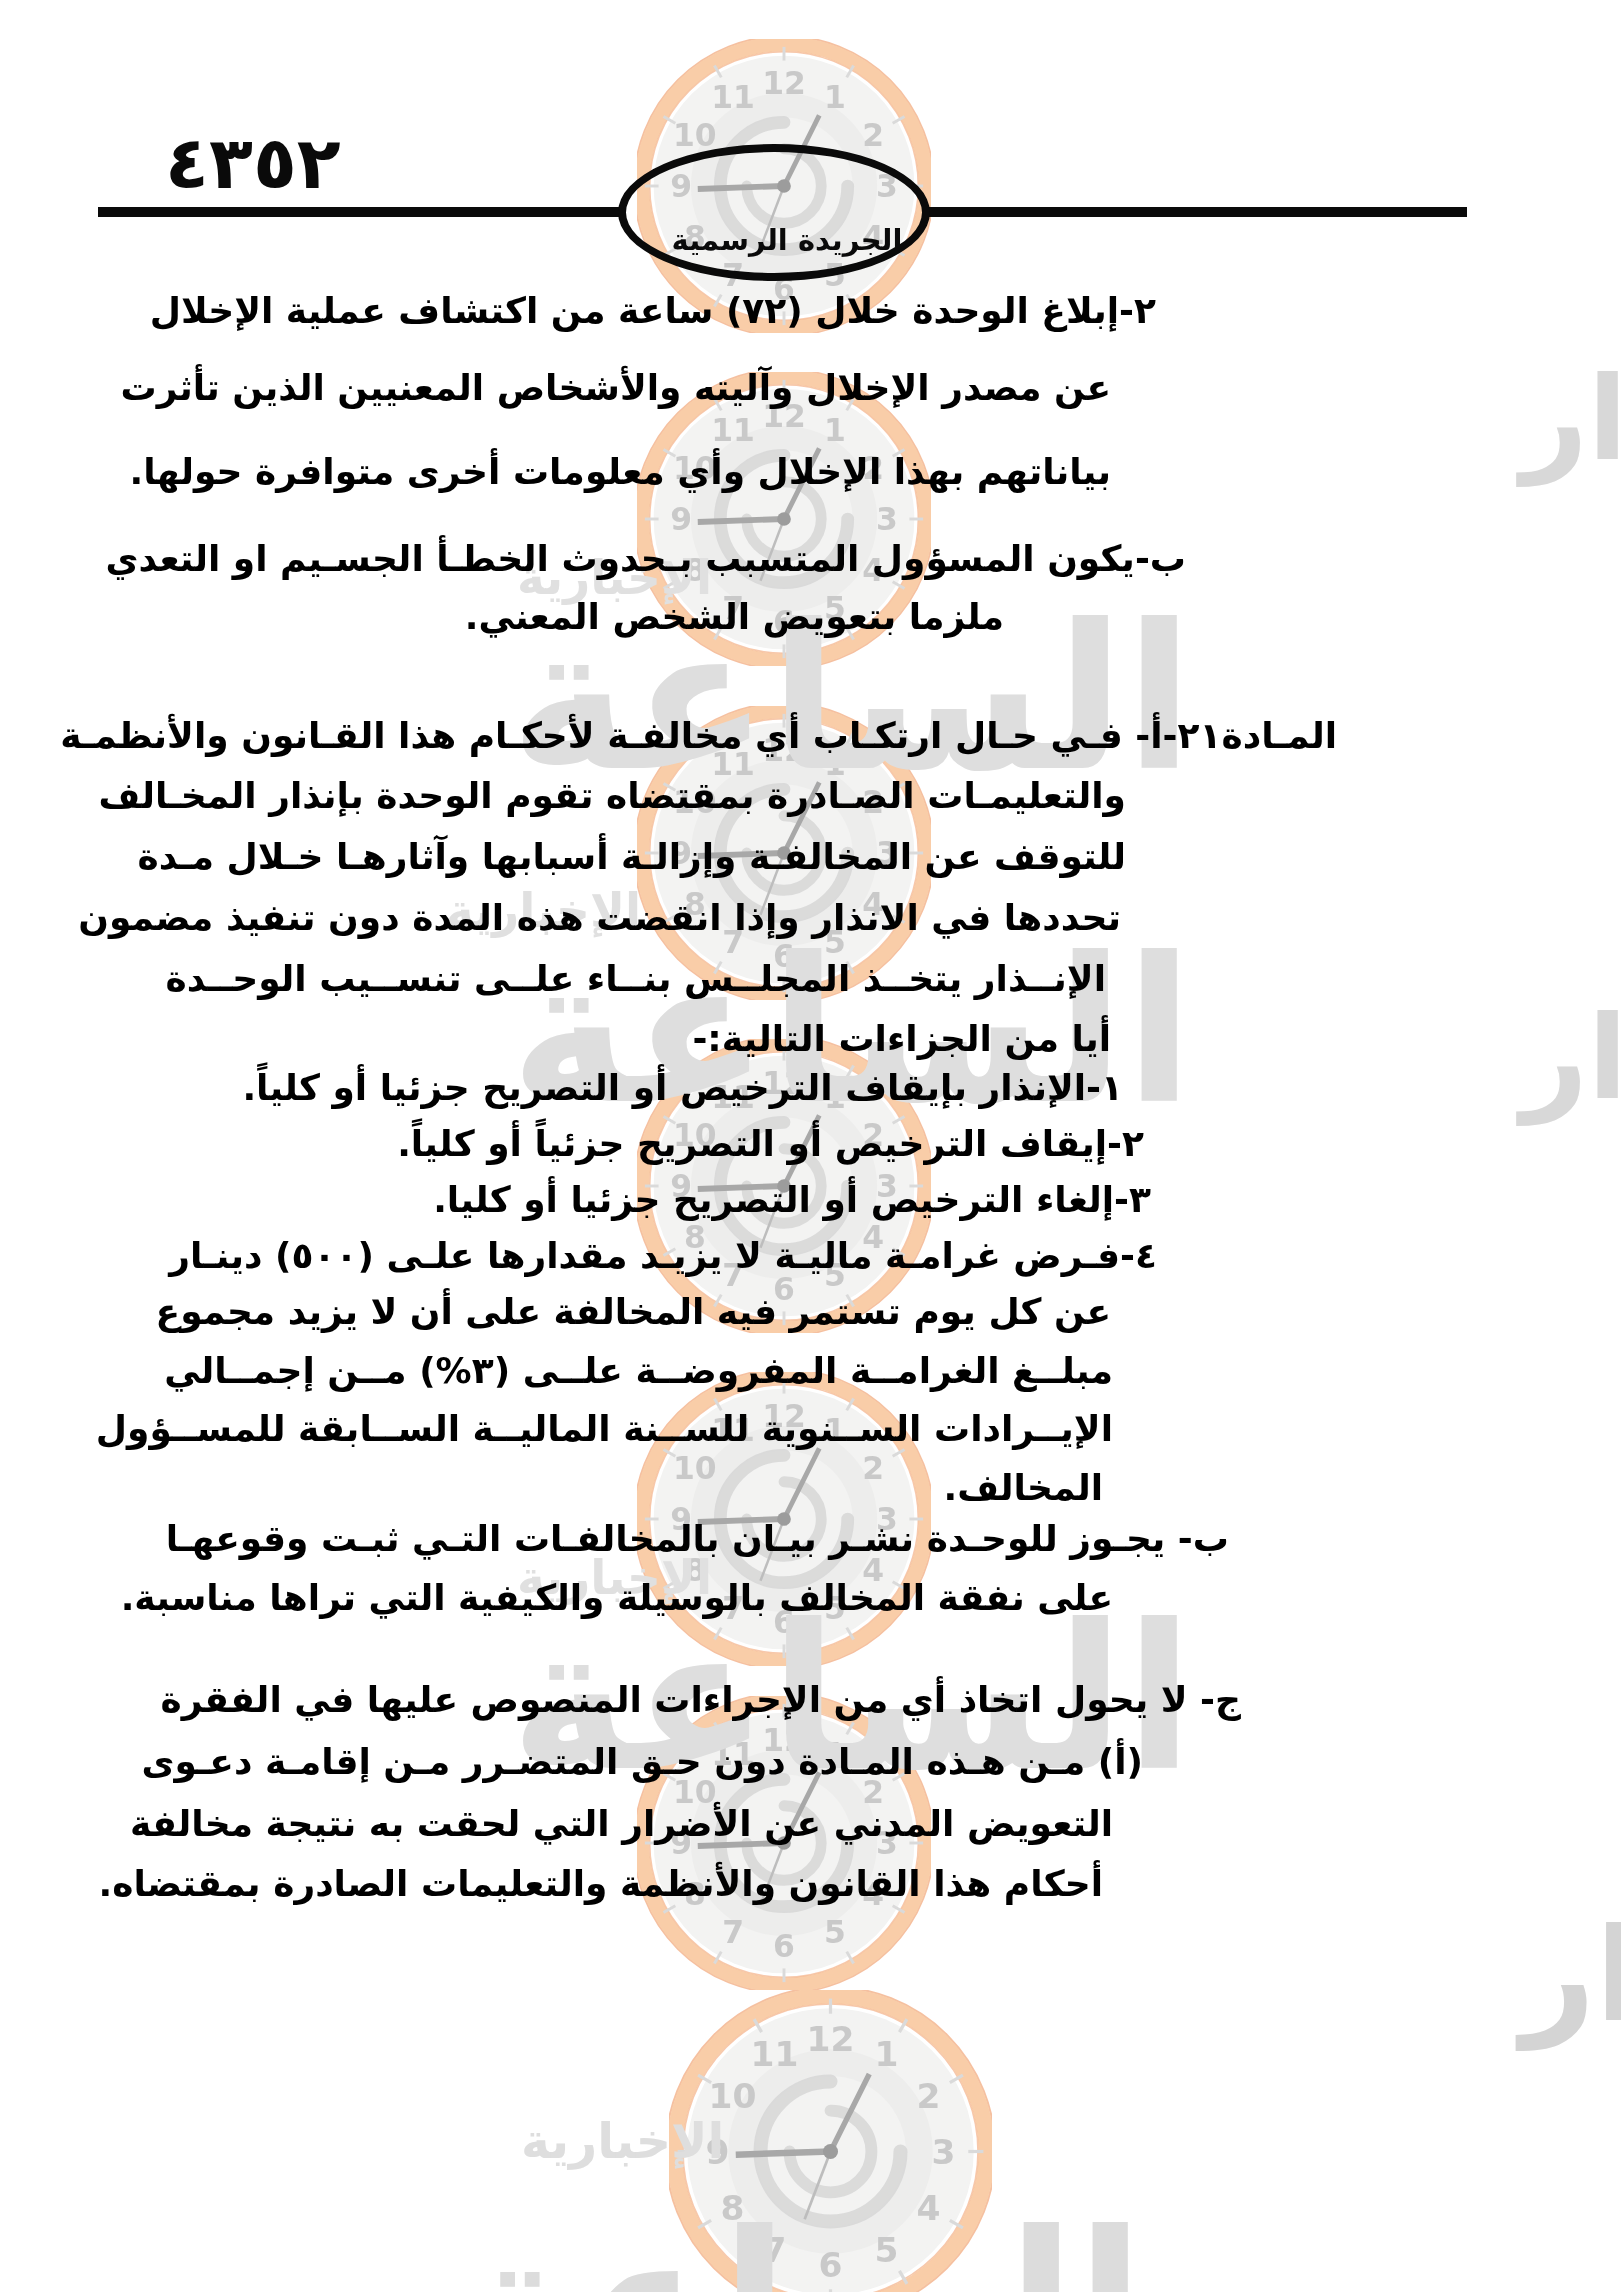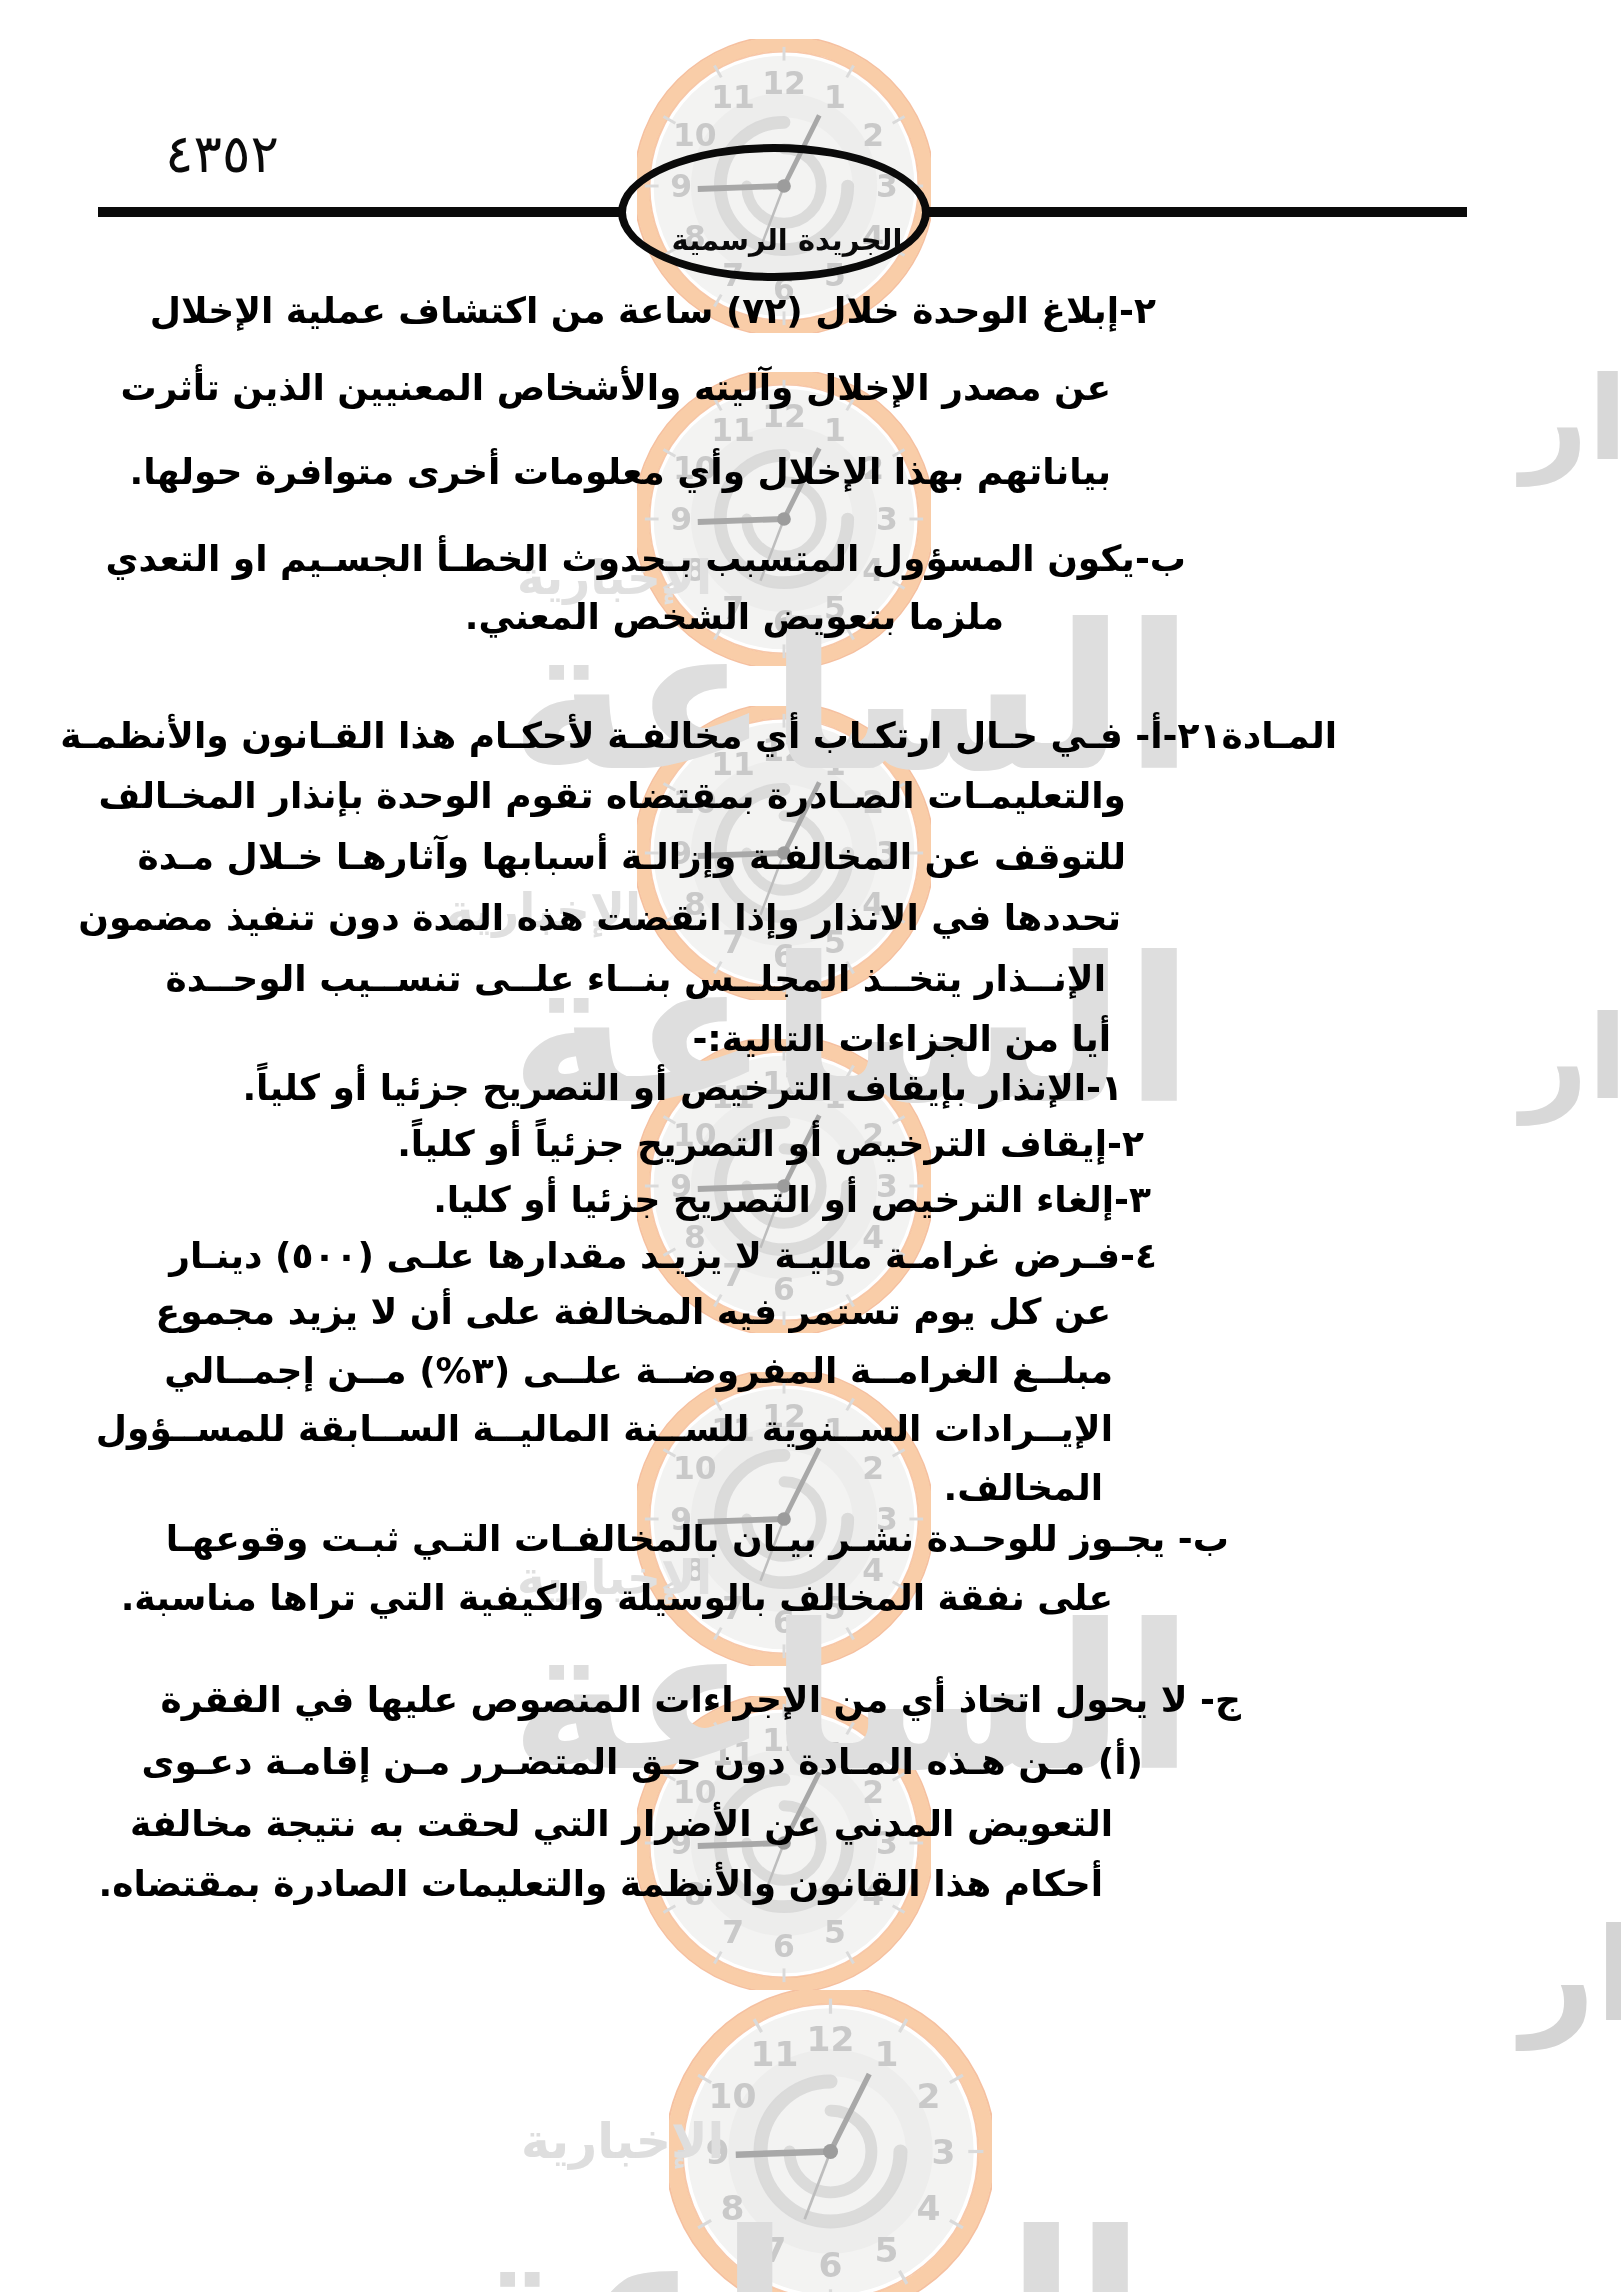--- a/index.html
+++ b/index.html
@@ -19,21 +19,21 @@
     white-space:nowrap;
     direction:rtl;
     font-weight:700;
     line-height:1;
     color:#dcdcdc;
   }
   
   .header-layer{position:absolute;inset:0;z-index:2;}
   .page-number{
     position:absolute;left:165px;top:127px;
-    font-size:53px;font-weight:400;color:#0a0a0a;
+    font-size:72px;font-weight:700;color:#0a0a0a;
     direction:rtl;line-height:1;
   }
   .rule{position:absolute;top:207px;height:9.8px;background:#0a0a0a;}
   .rule-left{left:98px;width:525px;}
   .rule-right{left:925px;width:542px;}
   .header-ellipse{
     position:absolute;left:618px;top:144px;
     width:312px;height:137px;
     border:8.8px solid #0a0a0a;border-radius:50%;
     box-sizing:border-box;

